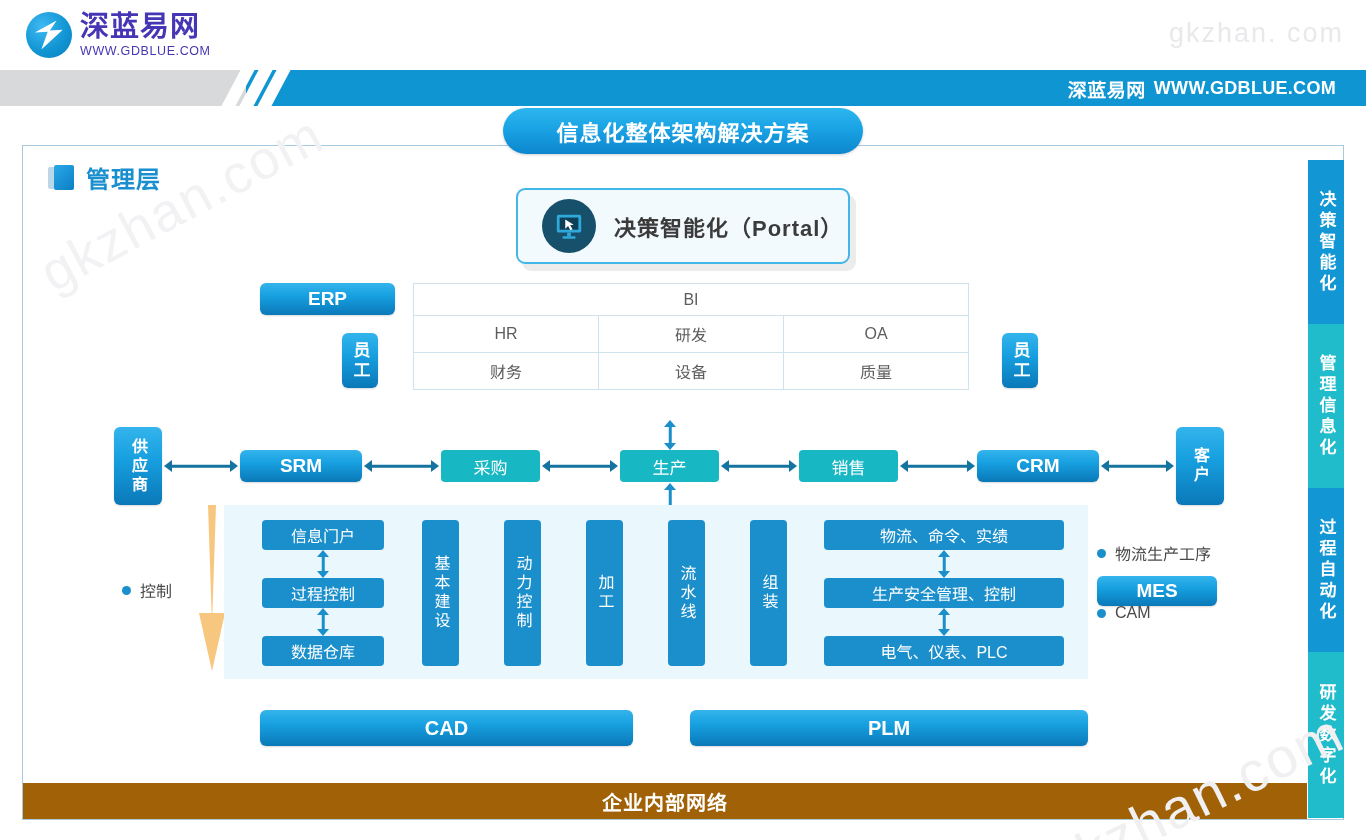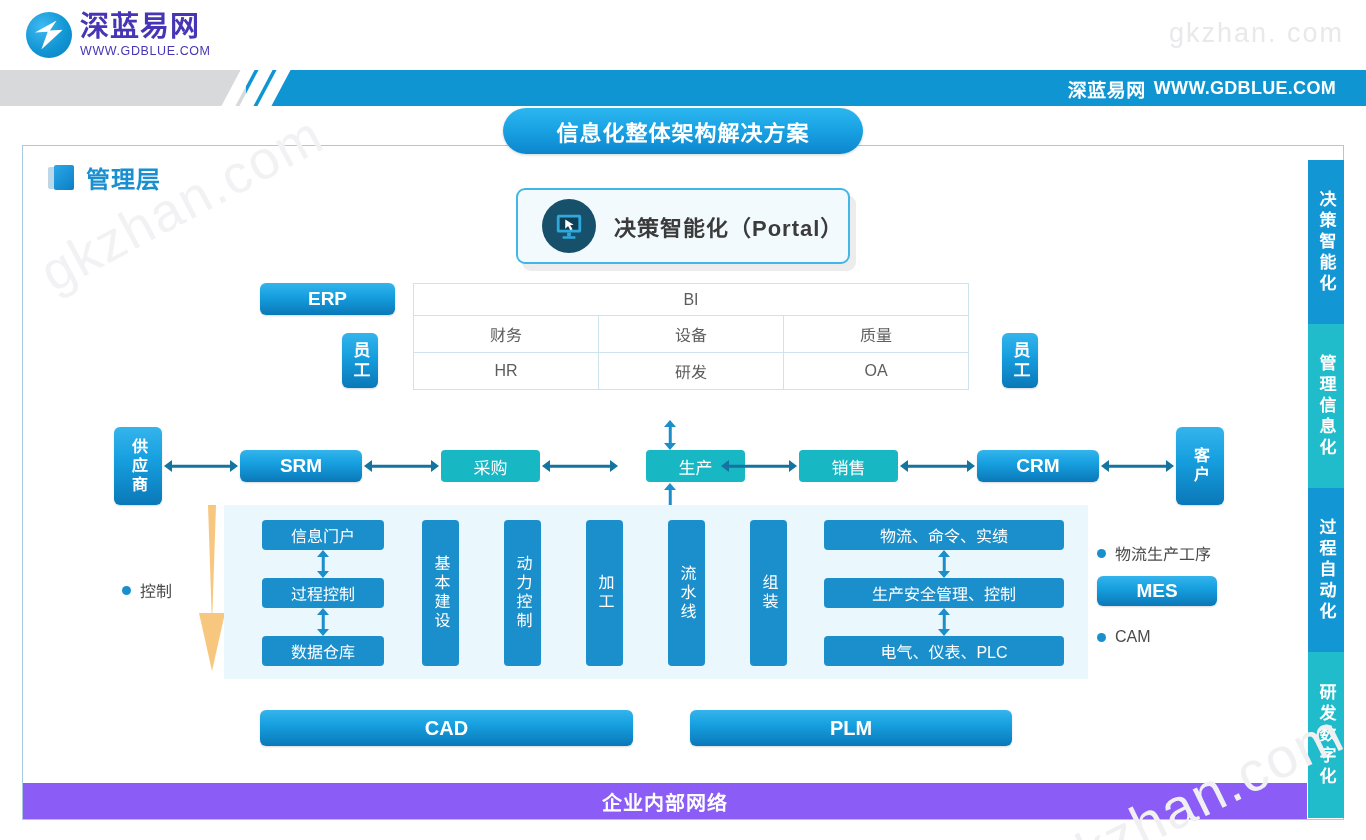--- a/index.html
+++ b/index.html
@@ -150,21 +150,21 @@
   }
   .erp-table tr.h2 td { height: 35px; }
   .erp-table tr.r td { height: 37px; }
 
   
   .chain-box { position: absolute; }
   .supplier { left: 114px; top: 427px; width: 48px; height: 78px; font-size: 16px; font-weight: bold; }
   .customer { left: 1176px; top: 427px; width: 48px; height: 78px; font-size: 16px; font-weight: bold; }
   .srm { left: 240px; top: 450px; width: 122px; height: 32px; font-size: 19px; }
   .caigou { left: 441px; top: 450px; width: 99px; height: 32px; font-size: 17px; }
-  .shengchan { left: 620px; top: 450px; width: 99px; height: 32px; font-size: 17px; margin-left: 26px; }
+  .shengchan { left: 620px; top: 450px; width: 99px; height: 32px; font-size: 17px; }
   .xiaoshou { left: 799px; top: 450px; width: 99px; height: 32px; font-size: 17px; }
   .crm { left: 977px; top: 450px; width: 122px; height: 32px; font-size: 19px; }
 
   
   .harrow { position: absolute; height: 14px; display: flex; align-items: center; }
   .harrow .line { position: absolute; left: 7px; right: 7px; height: 2.5px; background: #14739f; top: 50%; transform: translateY(-50%); }
   .harrow .hl, .harrow .hr {
     position: absolute; top: 50%; transform: translateY(-50%);
     width: 0; height: 0; border-top: 6px solid transparent; border-bottom: 6px solid transparent;
   }
@@ -203,26 +203,26 @@
   .tall { font-size: 16px; }
   .wide-row { font-size: 16px; }
 
   
   .legend-item { position: absolute; display: flex; align-items: center; gap: 9px; font-size: 16px; color: #4a4a4a; }
   .dot { width: 9px; height: 9px; border-radius: 50%; background: #1b8fcb; flex: none; }
   .mes-btn { position: absolute; left: 1097px; top: 576px; width: 120px; height: 30px; font-size: 19px; }
 
   
   .cad { position: absolute; left: 260px; top: 710px; width: 373px; height: 36px; font-size: 20px; }
-  .plm { position: absolute; left: 690px; top: 710px; width: 322px; height: 36px; font-size: 20px; }
+  .plm { position: absolute; left: 690px; top: 710px; width: 398px; height: 36px; font-size: 20px; }
 
   
   .netbar {
     position: absolute; left: 23px; top: 783px; width: 1284px; height: 36px;
-    background: #8b5cf6; color: #fff;
+    background: #a16207; color: #fff;
     display: flex; align-items: center; justify-content: center;
     font-size: 20px; font-weight: bold; letter-spacing: 1px;
   }
 
   
   .sidebar { position: absolute; left: 1308px; top: 160px; width: 36px; height: 658px; }
   .side-sec {
     position: absolute; left: 0; width: 36px;
     display: flex; align-items: center; justify-content: center;
     color: #fff; font-size: 17px; font-weight: bold;
@@ -290,28 +290,28 @@
 <div class="btn3d emp-r">
   <span class="vert">员工</span>
 </div>
 
 <table class="erp-table">
   <tbody>
       <tr>
         <td colspan="3">BI</td>
       </tr>
   <tr class="r">
+    <td>HR</td>
+    <td>研发</td>
+    <td>OA</td>
+  </tr>
+  <tr class="r">
     <td>财务</td>
     <td>设备</td>
     <td>质量</td>
-  </tr>
-  <tr class="r">
-    <td>HR</td>
-    <td>研发</td>
-    <td>OA</td>
   </tr>
 </tbody>
   </table>
 
 <div class="varrow" style="left:663px; top:420px; height:30px;">
   <span class="line"></span>
     <span class="vt"></span>
     <span class="vb"></span>
 </div>
 
@@ -414,21 +414,21 @@
     <span class="vt"></span>
     <span class="vb"></span>
 </div>
 <div class="flat mp-box wide-row" style="left:824px; top:636px; width:240px; height:30px;">电气、仪表、PLC</div>
 
 <div class="legend-item" style="left:1097px; top:541px;">
   <span class="dot"></span>
   <span>物流生产工序</span>
 </div>
 <div class="btn3d mes-btn">MES</div>
-<div class="legend-item" style="left:1097px; top:628px;">
+<div class="legend-item" style="left:1097px; top:604px;">
   <span class="dot"></span>
   <span>CAM</span>
 </div>
 
 <div class="btn3d cad">CAD</div>
 <div class="btn3d plm">PLM</div>
 
 <div class="netbar">企业内部网络</div>
 
 <div class="sidebar">

